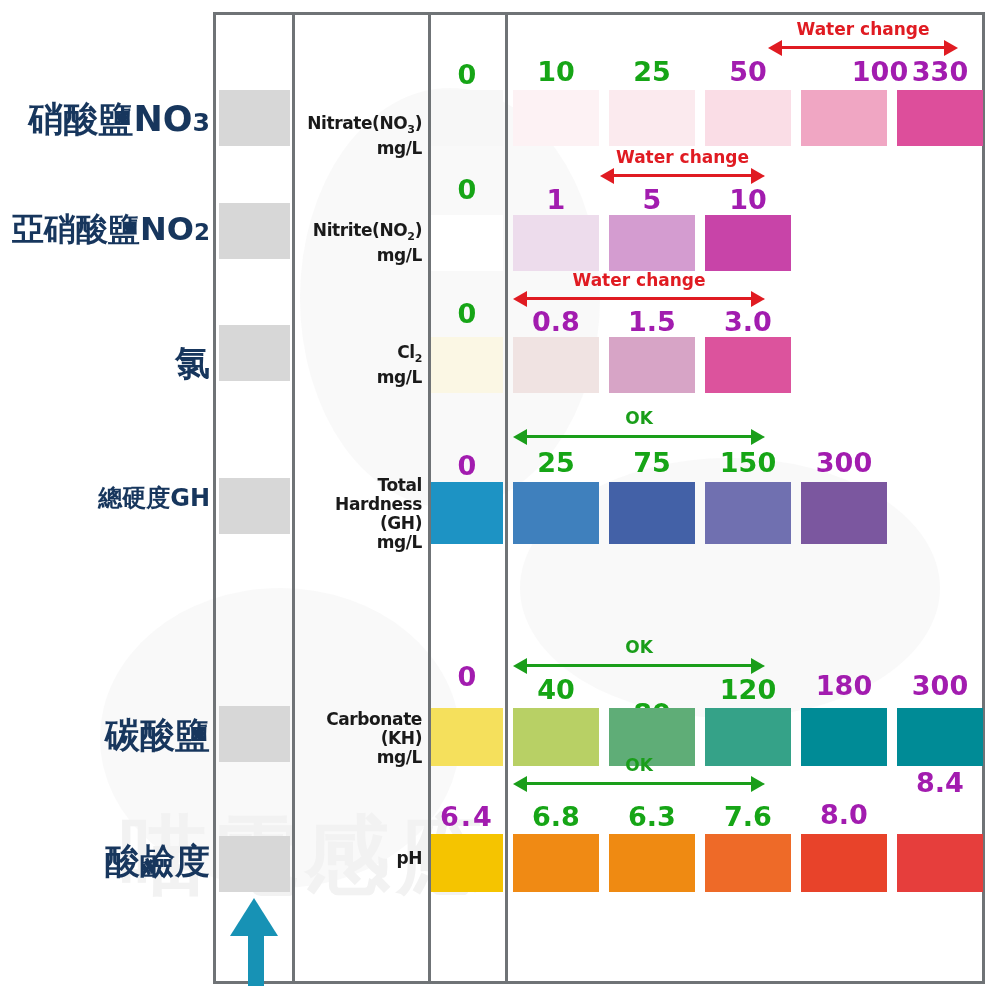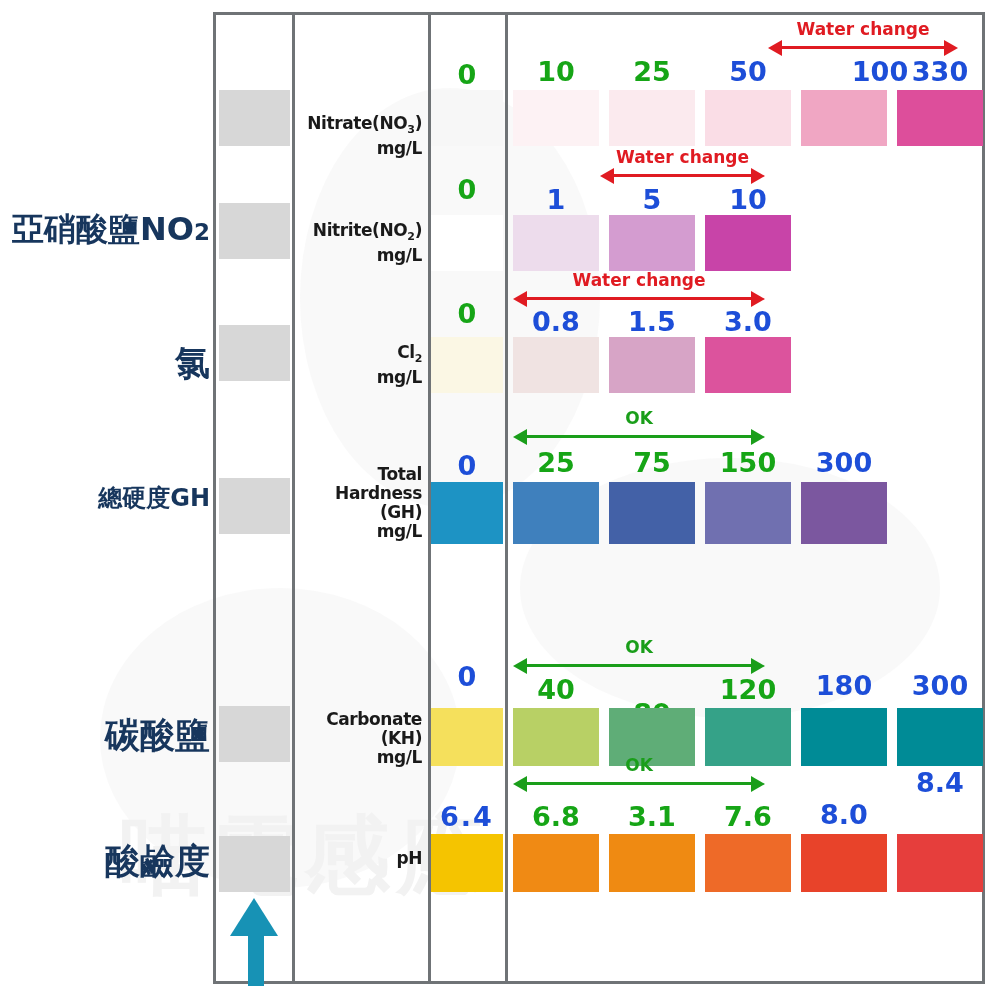--- a/index.html
+++ b/index.html
@@ -62,21 +62,21 @@
   
   .zero-swatch{position:absolute;left:431px;width:72px;}
 
   
   .tick{
     position:absolute;text-align:center;
     font-weight:bold;font-family:"DejaVu Sans",sans-serif;
     font-size:27px;line-height:27px;white-space:nowrap;
   }
   .tick.green{color:#16a516;}
-  .tick.red{color:#1d4ed8;}
+  .tick.red{color:#a21caf;}
 
   
   .range{position:absolute;height:26px;}
   .range .bar{position:absolute;left:10px;right:10px;top:16px;height:3px;}
   .range .cap{position:absolute;top:10px;width:0;height:0;
     border-top:8px solid transparent;border-bottom:8px solid transparent;}
   .range .cap.l{left:0;border-right:14px solid currentColor;}
   .range .cap.r{right:0;border-left:14px solid currentColor;}
   .range .rlabel{
     position:absolute;left:0;right:0;top:-9px;text-align:center;
@@ -113,20 +113,23 @@
   <div class="strip-pad" style="top:325px;height:56px;"></div>
   <div class="strip-pad" style="top:478px;height:56px;"></div>
   <div class="strip-pad" style="top:706px;height:56px;"></div>
   <div class="strip-pad" style="top:836px;height:56px;"></div>
 
   <div class="strip-arrow">
     <div class="arrow-shaft"></div>
     <div class="arrow-head"></div>
   </div>
 
+  <div class="cn-label" style="top:96px;font-size:35px;">
+    <span>硝酸鹽NO</span><span class="sub">3</span>
+  </div>
 
   <div class="en-label" style="top:114px;">
     <span>Nitrate(NO</span><span class="sub">3</span><span>)</span><br>
     <span>mg/L</span>
   </div>
 
   <div class="range red" style="left:768px;width:190px;top:30px;">
     <div class="rlabel">Water change</div>
     <div class="bar"></div>
     <div class="cap l"></div>
@@ -196,21 +199,21 @@
 
   <div class="zero-swatch" style="top:337px;height:56px;background:#fbf7e4;"></div>
   <div class="sw" style="left:513px;top:337px;width:86px;height:56px;background:#f0e3e2;"></div>
   <div class="sw" style="left:609px;top:337px;width:86px;height:56px;background:#d7a4c6;"></div>
   <div class="sw" style="left:705px;top:337px;width:86px;height:56px;background:#dc539d;"></div>
 
   <div class="cn-label" style="top:482px;font-size:24px;">
     <span>總硬度GH</span>
   </div>
 
-  <div class="en-label" style="top:465px;">
+  <div class="en-label" style="top:476px;">
     <span>Total Hardness (GH)</span><br>
     <span>mg/L</span>
   </div>
 
   <div class="range green" style="left:513px;width:252px;top:419px;">
     <div class="rlabel">OK</div>
     <div class="bar"></div>
     <div class="cap l"></div>
     <div class="cap r"></div>
   </div>
@@ -267,21 +270,21 @@
 
   <div class="range green" style="left:513px;width:252px;top:766px;">
     <div class="rlabel">OK</div>
     <div class="bar"></div>
     <div class="cap l"></div>
     <div class="cap r"></div>
   </div>
 
   <div class="tick red" style="left:427px;width:80px;top:803px;letter-spacing:2px;">6.4</div>
   <div class="tick green" style="left:513px;width:86px;top:803px;">6.8</div>
-  <div class="tick green" style="left:609px;width:86px;top:803px;">3.1</div>
+  <div class="tick green" style="left:609px;width:86px;top:803px;">6.3</div>
   <div class="tick green" style="left:705px;width:86px;top:803px;">7.6</div>
   <div class="tick red" style="left:801px;width:86px;top:801px;">8.0</div>
   <div class="tick red" style="left:897px;width:86px;top:769px;">8.4</div>
 
   <div class="zero-swatch" style="top:834px;height:58px;background:#f5c400;"></div>
   <div class="sw" style="left:513px;top:834px;width:86px;height:58px;background:#f08a14;"></div>
   <div class="sw" style="left:609px;top:834px;width:86px;height:58px;background:#ef8a12;"></div>
   <div class="sw" style="left:705px;top:834px;width:86px;height:58px;background:#ee6a28;"></div>
   <div class="sw" style="left:801px;top:834px;width:86px;height:58px;background:#e8432a;"></div>
   <div class="sw" style="left:897px;top:834px;width:86px;height:58px;background:#e63e3c;"></div>

